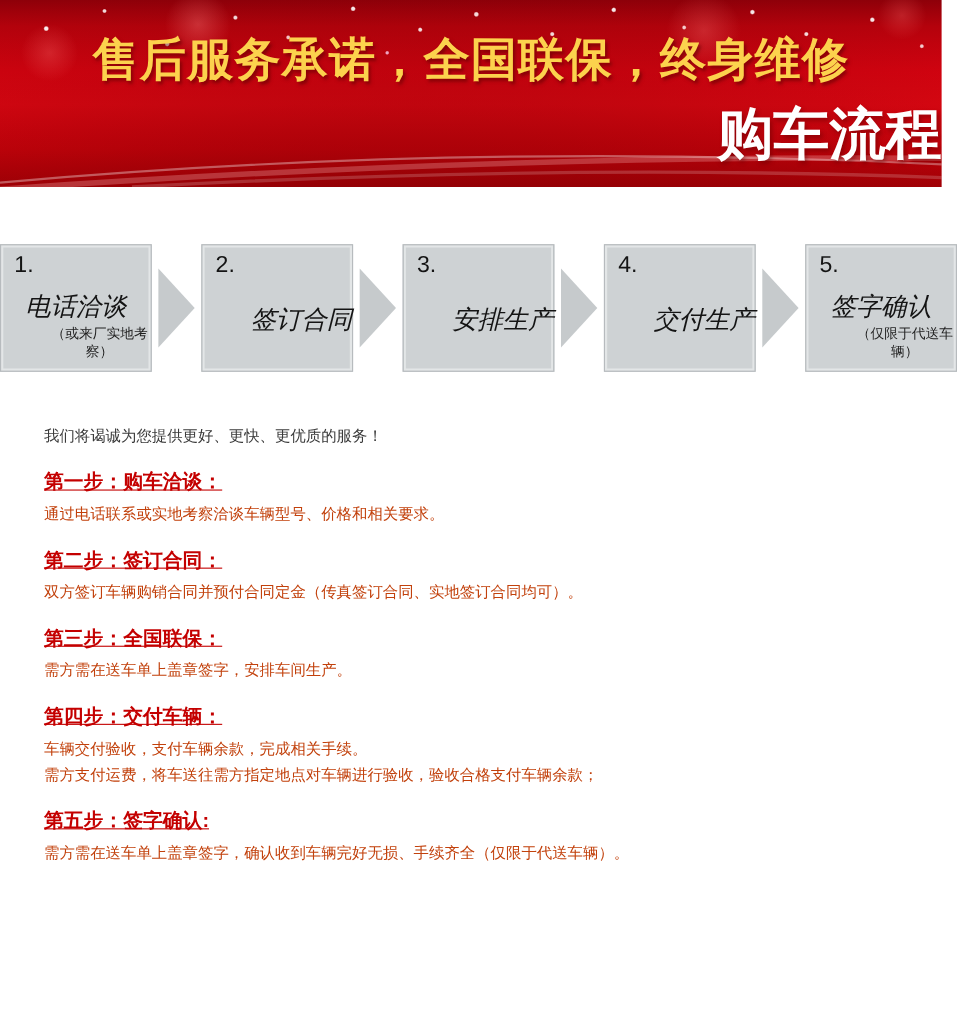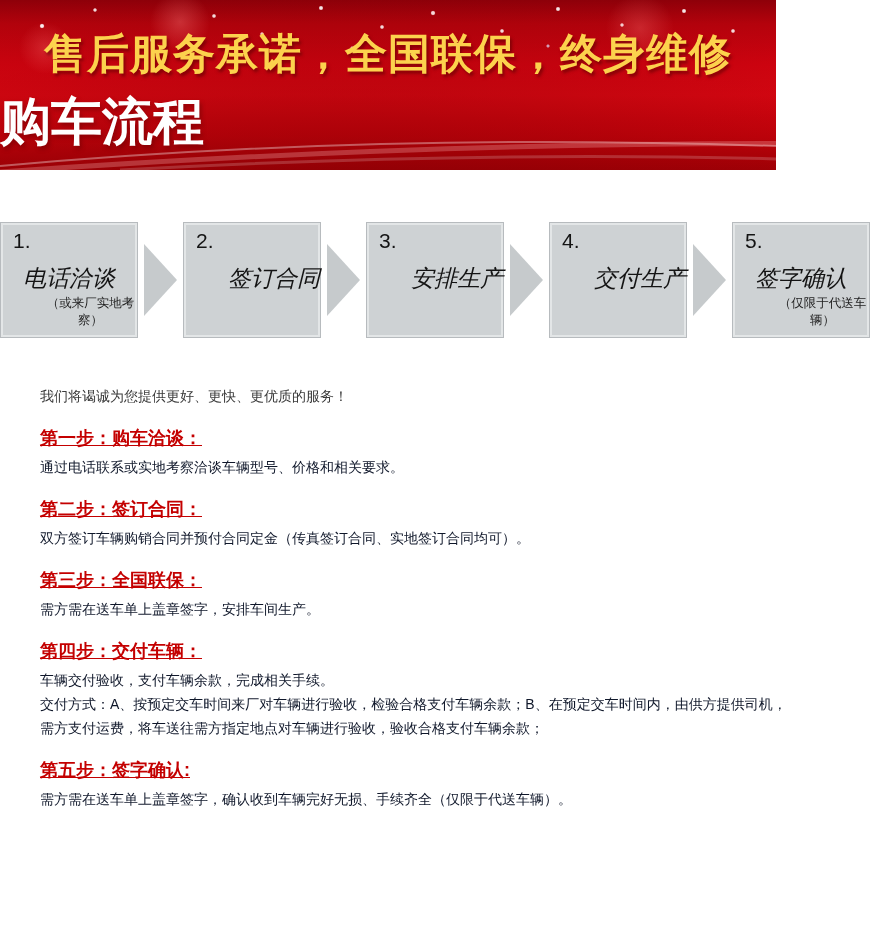--- a/index.html
+++ b/index.html
@@ -4,21 +4,21 @@
 <style>
   * { box-sizing: border-box; }
   html,body { margin:0; padding:0; }
   body {
     width:870px; height:937px; background:#ffffff; overflow:hidden;
     font-family:"Liberation Sans","DejaVu Sans",sans-serif;
   }
 
   
   .banner {
-    position:relative; width:776px; height:170px; overflow:hidden;
+    position:relative; width:856px; height:170px; overflow:hidden;
     background:
       radial-gradient(ellipse 1100px 420px at 45% 135%, rgba(120,0,4,0.55), rgba(120,0,4,0) 62%),
       linear-gradient(180deg,#8e0009 0%,#b4020c 14%,#d20310 38%,#da0712 56%,#c8020b 80%,#a70006 100%);
   }
   .sparkles {
     position:absolute; inset:0; pointer-events:none;
     background-image:
       radial-gradient(circle at 180px 22px, rgba(255,130,130,0.35) 0, rgba(255,130,130,0) 30px),
       radial-gradient(circle at 640px 28px, rgba(255,120,120,0.30) 0, rgba(255,120,120,0) 34px),
       radial-gradient(circle at 45px 48px,  rgba(255,110,110,0.30) 0, rgba(255,110,110,0) 26px),
@@ -40,21 +40,21 @@
       radial-gradient(circle at 838px 42px, rgba(255,255,255,0.80) 1.1px, rgba(255,255,255,0) 2.2px),
       radial-gradient(circle at 352px 48px, rgba(255,220,255,0.75) 1.0px, rgba(255,255,255,0) 2.0px),
       radial-gradient(circle at 548px 46px, rgba(220,225,255,0.70) 1.0px, rgba(255,255,255,0) 2.0px);
   }
   .banner-title1 {
     position:absolute; top:26px; left:0; width:100%; text-align:center;
     font-size:42px; font-weight:bold; color:#fcd24d; letter-spacing:1px;
     text-shadow:2px 3px 3px rgba(90,0,0,0.55);
   }
   .banner-title2 {
-    position:absolute; top:88px; left:0; width:100%; text-align:left;
+    position:absolute; top:88px; left:0; width:100%; text-align:right;
     font-size:51px; font-weight:bold; color:#ffffff;
     text-shadow:2px 3px 4px rgba(90,0,0,0.45);
   }
   .swoosh { position:absolute; left:0; bottom:0; }
 
   
   .flow {
     display:flex; align-items:center; width:870px; height:116px; margin-top:52px;
   }
   .step-box {
@@ -62,21 +62,21 @@
     background:#ced2d4; border:1px solid #b7bbbe;
     box-shadow: inset 0 0 0 2px #e3e6e7;
   }
   .step-num {
     position:absolute; top:6px; left:12px; font-size:21px; color:#141414;
   }
   .step-label {
     position:absolute; left:0; right:0; text-align:center;
     font-size:23px; color:#141414; top:40px;font-style:italic;
   }
-  .step-box.no-sub .step-label { top:40px;margin-left:44px; }
+  .step-box.no-sub .step-label { top:52px;margin-left:44px; }
   .step-sub {
     position:absolute; top:72px; left:0; right:0; text-align:center;
     font-size:12.5px; color:#1e1e1e;padding-left:43px;
   }
   .flow-gap { flex:1; display:flex; justify-content:center; align-items:center; }
   .tri {
     width:0; height:0;
     border-left:33px solid #c6cacc;
     border-top:36px solid transparent;
     border-bottom:36px solid transparent;
@@ -84,21 +84,21 @@
 
   
   .content { padding:46px 10px 0 40px; }
   .intro { margin:0 0 10px 0; font-size:14px; color:#3a3a3a; line-height:24px; }
   .step-section { margin-top:18px; }
   .sec-heading {
     margin:0 0 5px 0; font-size:18px; line-height:24px;
     color:#c40000; font-weight:bold;text-decoration:underline;
   }
   .sec-line {
-    margin:0; font-size:14px; line-height:24px; color:#0f172a; white-space:nowrap;
+    margin:0; font-size:14px; line-height:24px; color:#c2410c; white-space:nowrap;
   }
 </style>
 </head>
 <body>
 
 <div class="banner">
   <div class="sparkles"></div>
   <svg class="swoosh" width="870" height="60" viewBox="0 0 870 60">
     <path d="M0,56 Q 420,18 870,40" stroke="rgba(255,255,255,0.35)" stroke-width="2" fill="none"></path>
     <path d="M0,62 Q 450,30 870,34" stroke="rgba(255,190,190,0.28)" stroke-width="5" fill="none"></path>
@@ -170,21 +170,20 @@
   </section>
 
   <section class="step-section">
     <h3 class="sec-heading">第三步：全国联保：</h3>
     <p class="sec-line">需方需在送车单上盖章签字，安排车间生产。</p>
   </section>
 
   <section class="step-section">
     <h3 class="sec-heading">第四步：交付车辆：</h3>
     <p class="sec-line">车辆交付验收，支付车辆余款，完成相关手续。</p>
-    <p class="sec-line">交付方式：A、按预定交车时间来厂对车辆进行验收，检验合格支付车辆余款；B、在预定交车时间内，由供方提供司机，</p>
     <p class="sec-line">需方支付运费，将车送往需方指定地点对车辆进行验收，验收合格支付车辆余款；</p>
   </section>
 
   <section class="step-section">
     <h3 class="sec-heading">第五步：签字确认:</h3>
     <p class="sec-line">需方需在送车单上盖章签字，确认收到车辆完好无损、手续齐全（仅限于代送车辆）。</p>
   </section>
 
 </div>
 

